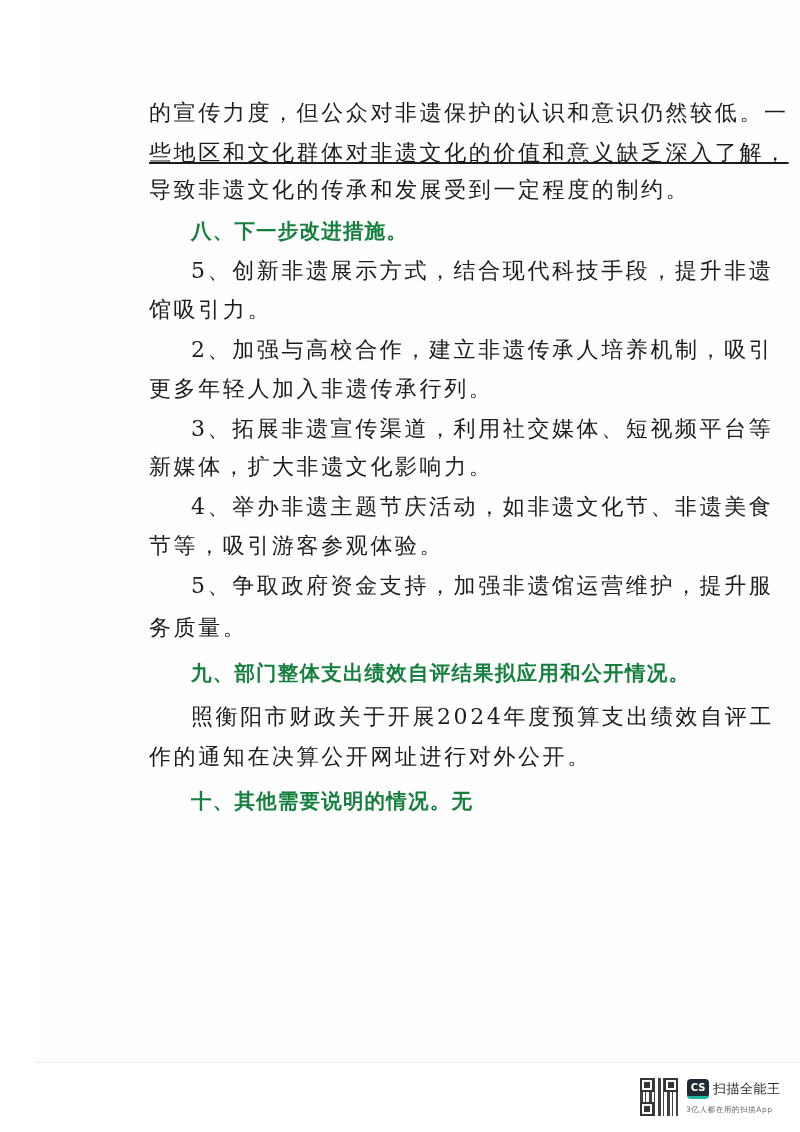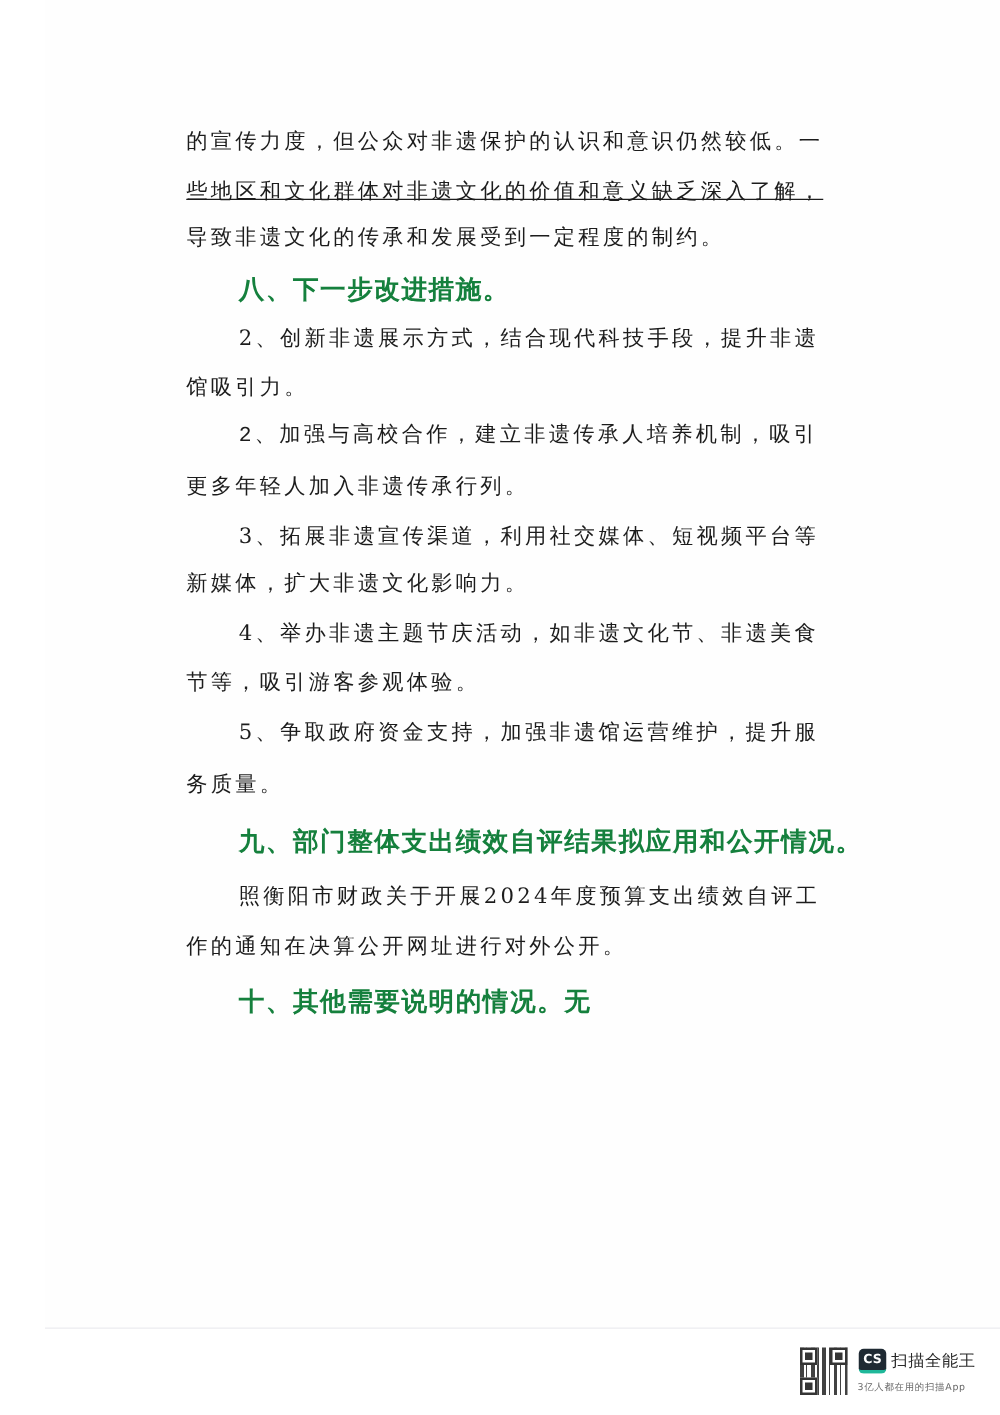--- a/index.html
+++ b/index.html
@@ -10,21 +10,21 @@
     color: #1a1a1a;
   }
   .page {
     position: absolute; left: 36px; top: 0; width: 764px; height: 1062px;
     background: #fefefe;
     border-bottom: 1px solid #ececef;
   }
   .line {
     position: absolute;
     left: 149px;
-    font-size: 17px;
+    font-size: 22px;
     letter-spacing: 2.6px;
     white-space: nowrap;
     line-height: 24px;
     color: #1c1c1c;
   }
   .line.indent { left: 191px; }
   .line.heading {
     font-family: "DejaVu Sans", "Liberation Sans", sans-serif;
     font-weight: bold;
     letter-spacing: 1.2px;
@@ -72,23 +72,23 @@
 </head>
 <body>
 
 <div class="page"></div>
 
 <div id="doc">
   <div class="line" style="top: 101px;">的宣传力度，但公众对非遗保护的认识和意识仍然较低。一</div>
   <div class="line" style="top: 141px; text-decoration: underline;">些地区和文化群体对非遗文化的价值和意义缺乏深入了解，</div>
   <div class="line" style="top: 178px;">导致非遗文化的传承和发展受到一定程度的制约。</div>
   <div class="line heading indent" style="top: 219px;">八、下一步改进措施。</div>
-  <div class="line indent" style="top: 259px;">2、创新非遗展示方式，结合现代科技手段，提升非遗</div>
+  <div class="line indent" style="top: 259px;">5、创新非遗展示方式，结合现代科技手段，提升非遗</div>
   <div class="line" style="top: 298px;">馆吸引力。</div>
-  <div class="line indent" style="top: 338px; font-family: Liberation Mono, monospace;">2、加强与高校合作，建立非遗传承人培养机制，吸引</div>
+  <div class="line indent" style="top: 338px;">2、加强与高校合作，建立非遗传承人培养机制，吸引</div>
   <div class="line" style="top: 377px;">更多年轻人加入非遗传承行列。</div>
   <div class="line indent" style="top: 417px; text-align: right;">3、拓展非遗宣传渠道，利用社交媒体、短视频平台等</div>
   <div class="line" style="top: 455px;">新媒体，扩大非遗文化影响力。</div>
   <div class="line indent" style="top: 495px;">4、举办非遗主题节庆活动，如非遗文化节、非遗美食</div>
   <div class="line" style="top: 534px;">节等，吸引游客参观体验。</div>
   <div class="line indent" style="top: 574px;">5、争取政府资金支持，加强非遗馆运营维护，提升服</div>
   <div class="line" style="top: 616px;">务质量。</div>
   <div class="line heading indent" style="top: 661px;">九、部门整体支出绩效自评结果拟应用和公开情况。</div>
   <div class="line indent" style="top: 705px;">照衡阳市财政关于开展2024年度预算支出绩效自评工</div>
   <div class="line" style="top: 745px;">作的通知在决算公开网址进行对外公开。</div>

